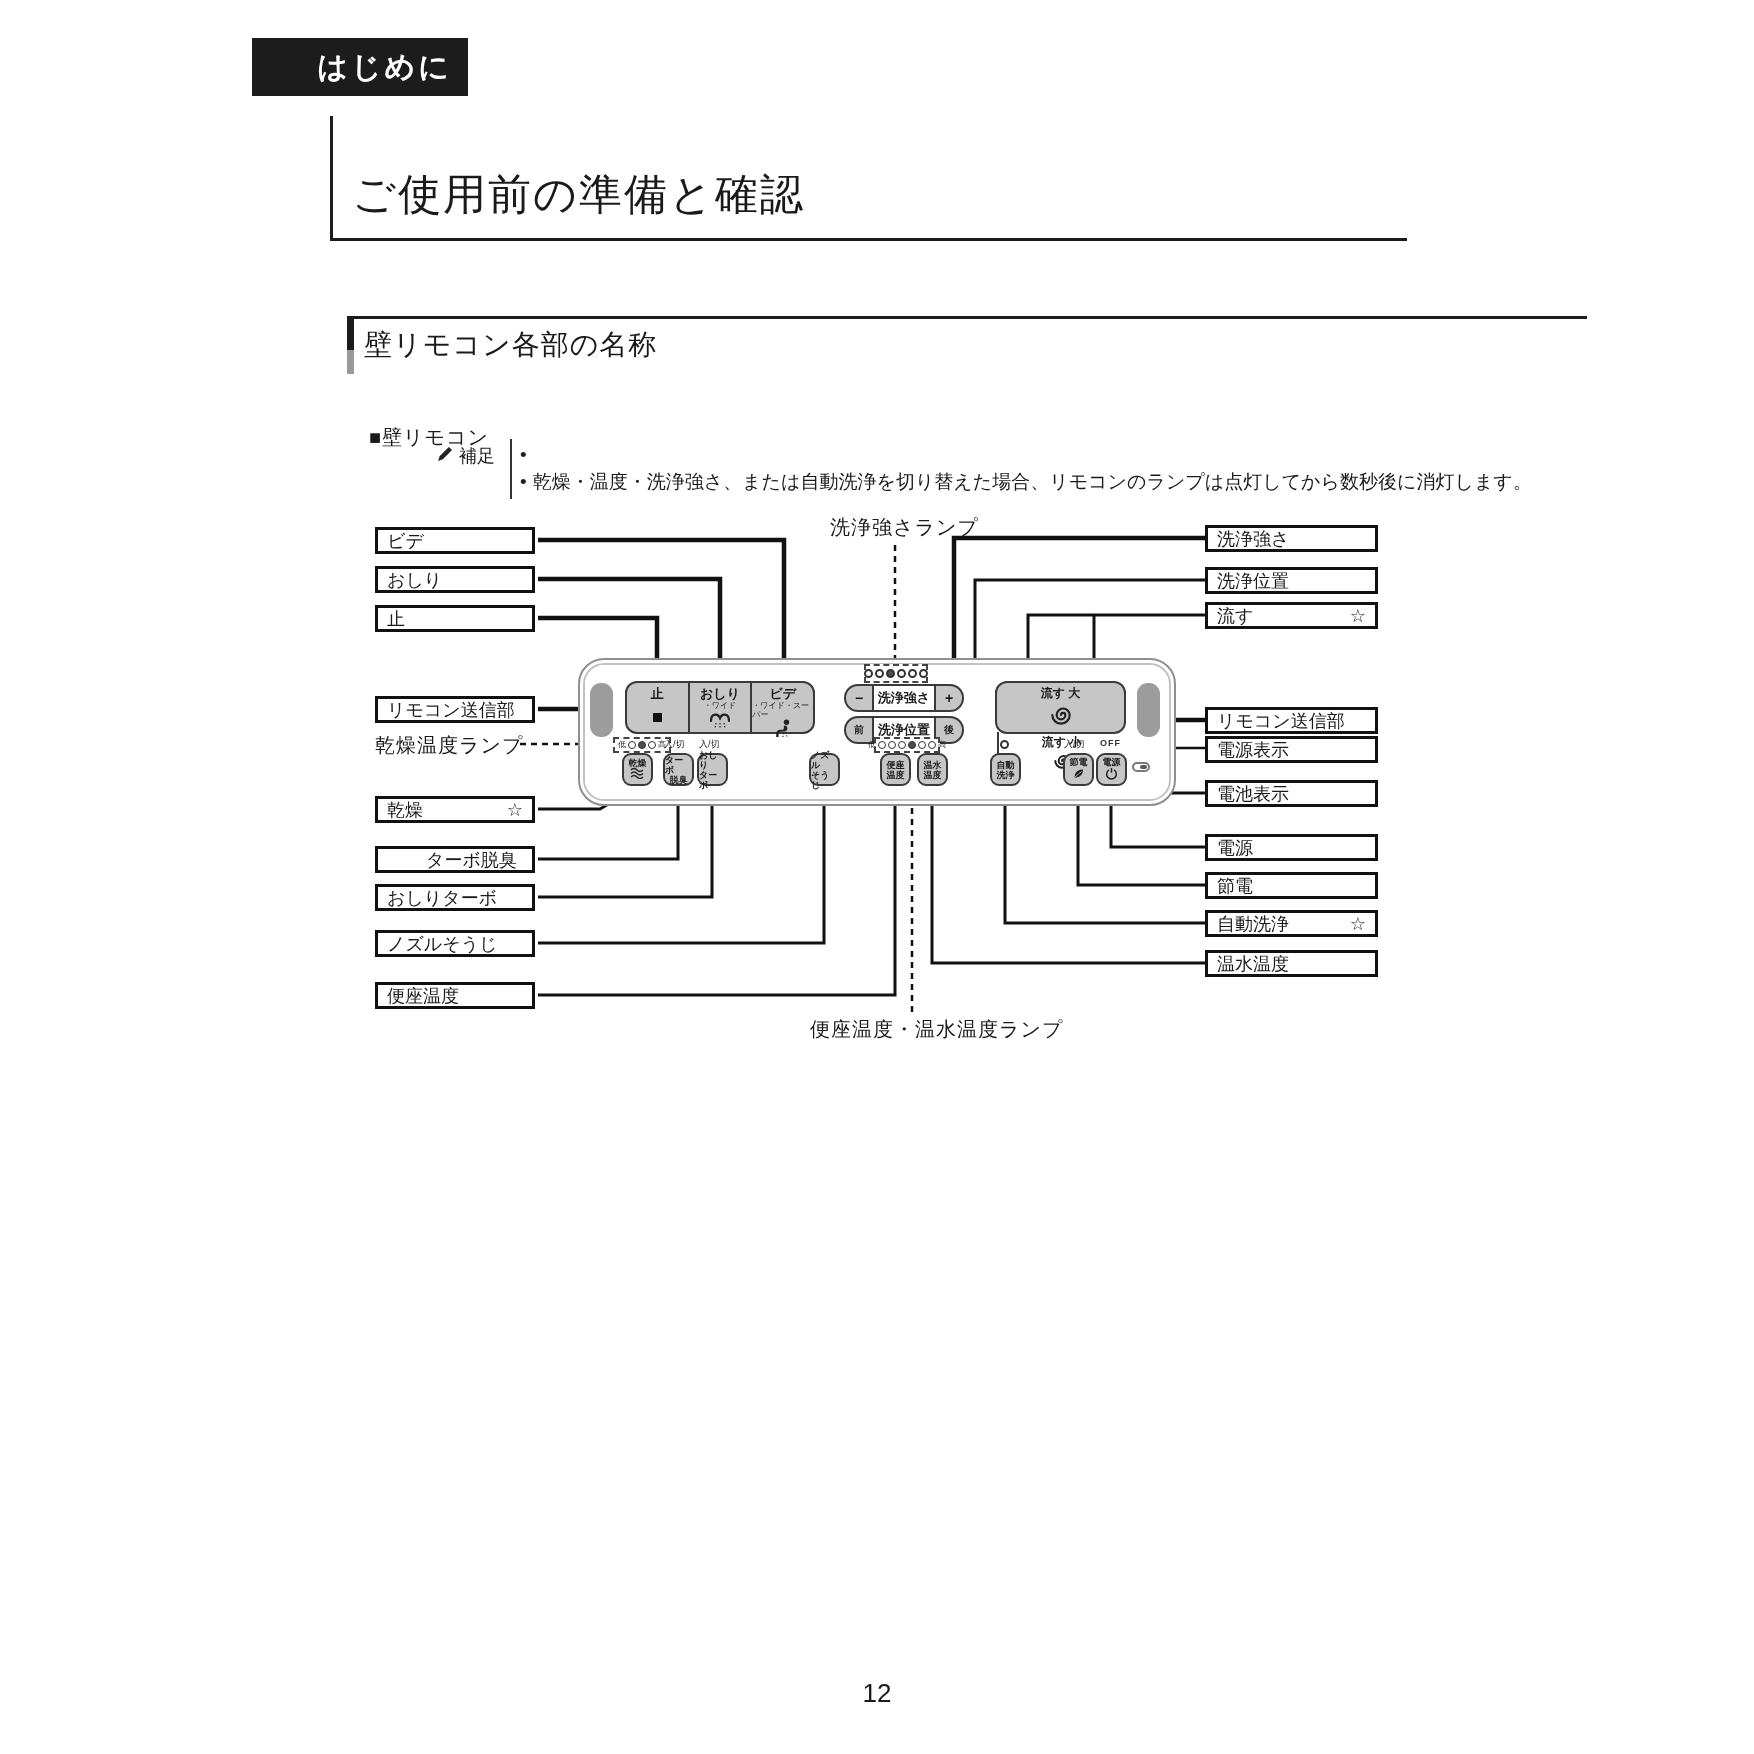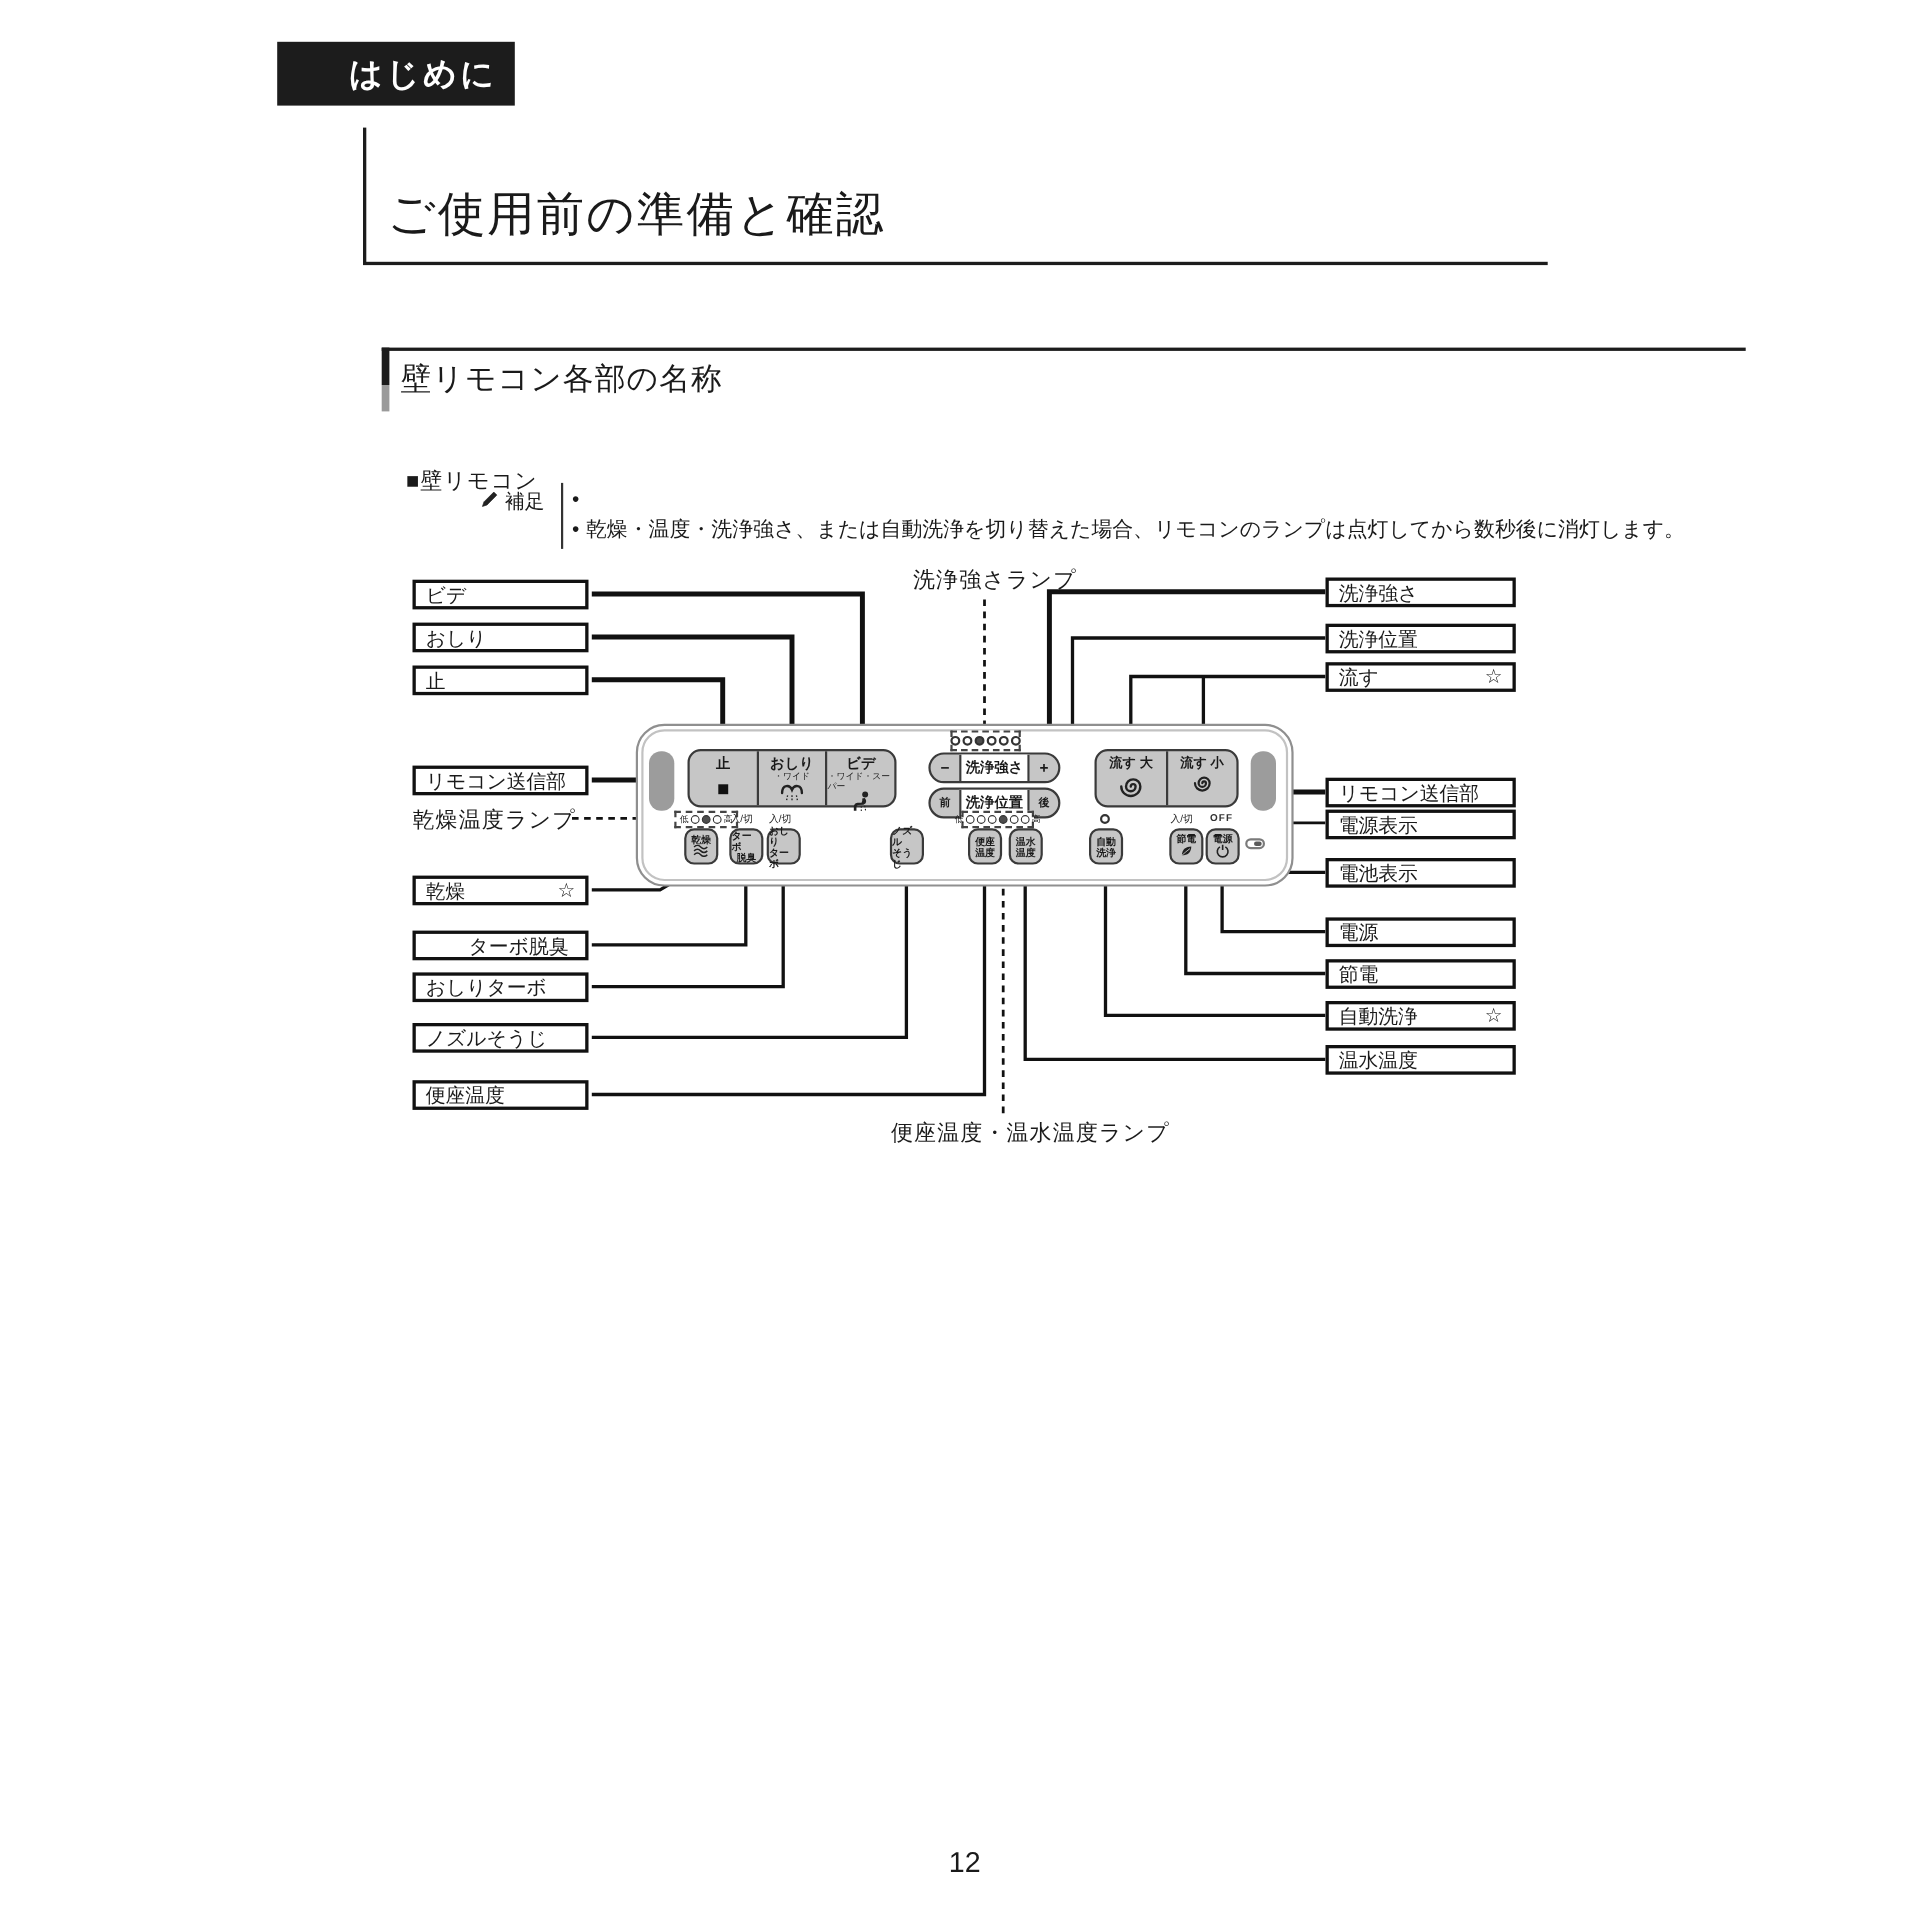--- a/index.html
+++ b/index.html
@@ -261,21 +261,21 @@
     <span class="mid">洗浄強さ</span>
     <span class="side">+</span>
   </div>
 
   <div class="abs pill" style="top:716px;">
     <span class="side small">前</span>
     <span class="mid">洗浄位置</span>
     <span class="side small">後</span>
   </div>
 
-  <div class="abs btn-group" style="left:995px;top:681px;width:131px;height:53px;">
+  <div class="abs btn-group" style="left:995px;top:681px;width:131px;height:53px;flex-direction:column;">
     <div class="cell">
       <span class="lab" style="font-size:12px;">流す 大</span>
       <span class="flush-icon">
         <svg width="26" height="26" viewBox="0 0 24 24">
             <path d="M12 12 a2 2 0 0 1 4 0 a4 4 0 0 1 -8 0 a6 6 0 0 1 12 0 a8 8 0 0 1 -16 0" fill="none" stroke="#222" stroke-width="2" stroke-linecap="round"></path>
           </svg>
       </span>
     </div>
     <div class="cell">
       <span class="lab" style="font-size:12px;">流す 小</span>

